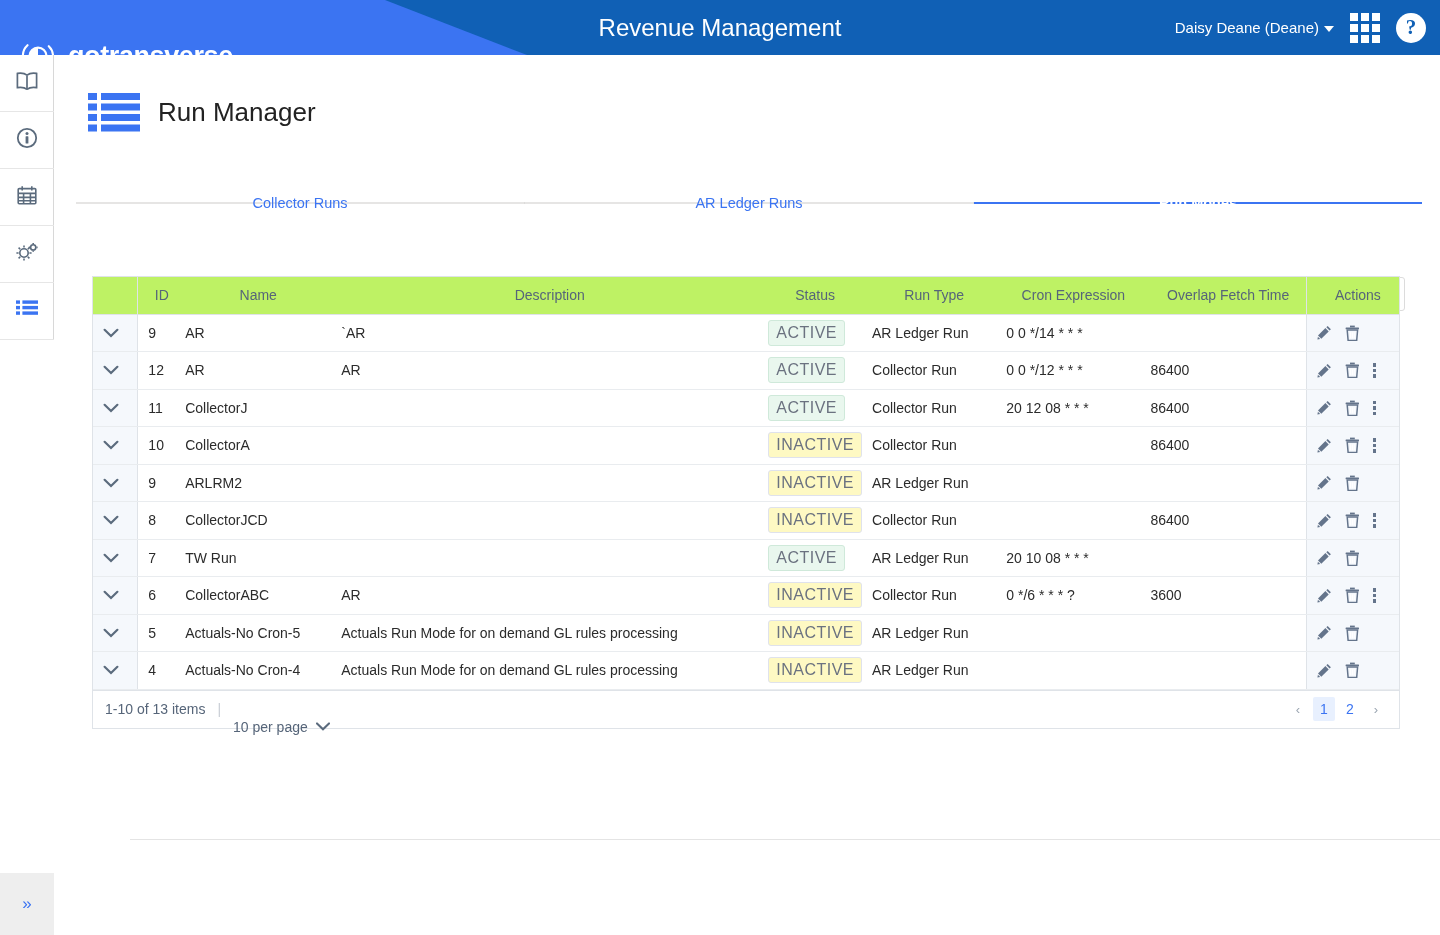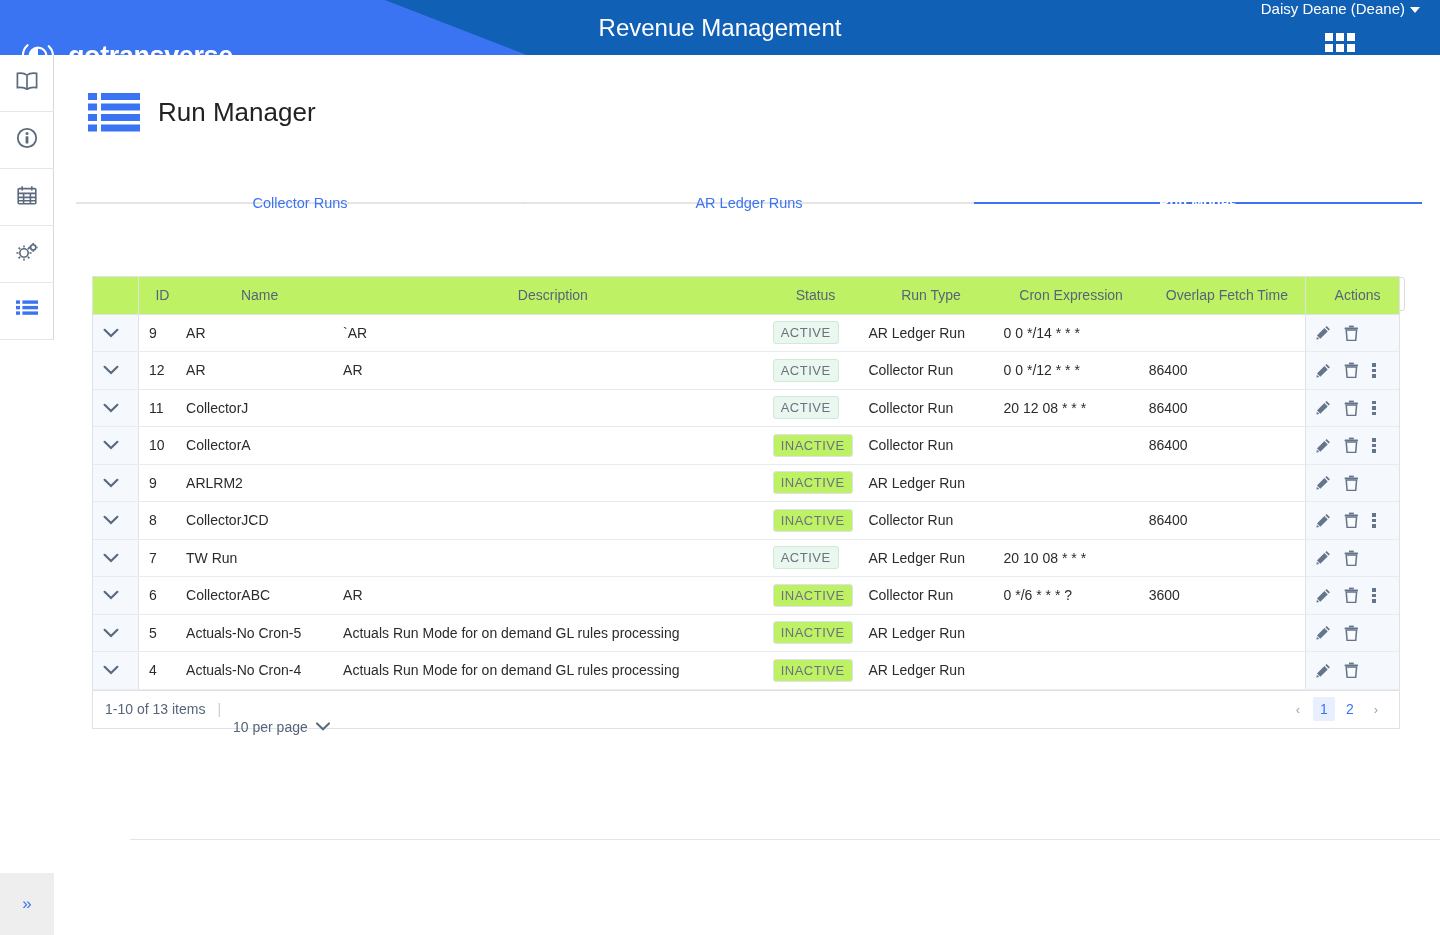--- a/index.html
+++ b/index.html
@@ -35,22 +35,22 @@
   .logo-text {
     font-size: 27px; font-weight: bold; color: #ffffff;
     letter-spacing: -0.4px;
   }
   .header-title {
     position: absolute; left: 0; top: 0; width: 1440px; height: 55px;
     display: flex; align-items: center; justify-content: center;
     font-size: 24px; color: #ffffff; pointer-events: none;
   }
   .header-right {
-    position: absolute; right: 20px; top: 0; height: 55px;
-    display: flex; align-items: center; gap: 16px; flex-direction: column;
+    position: absolute; right: 14px; top: 0; height: 55px;
+    display: flex; align-items: center; gap: 16px;
   }
   .user-menu {
     font-size: 15px; color: #ffffff;
     display: flex; align-items: center; gap: 5px; cursor: pointer;
   }
   .caret-down {
     width: 0; height: 0;
     border-left: 5px solid transparent;
     border-right: 5px solid transparent;
     border-top: 6px solid #ffffff;
@@ -180,25 +180,25 @@
   .col-overlap { width: 168px; }
   .col-actions {
     width: 94px; background: #f4f7fc; border-left: 1px solid #dfe3e8;
   }
   td.col-exp, td.col-actions { background: #f5f8fc; }
   .chev {
     color: #5b6b7d; font-size: 13px; cursor: pointer;
     display: inline-block; line-height: 1;
   }
   .badge {
-    display: inline-block; font-size: 13px; letter-spacing: 0.5px;
+    display: inline-block; font-size: 16px; letter-spacing: 0.5px;
     padding: 3px 7px; border-radius: 3px; color: #6b7280;
   }
   .badge.active { background: #e9f7ee; border: 1px solid #cfe9da; }
-  .badge.inactive { background: #bef264; border: 1px solid #dfe2ec; }
+  .badge.inactive { background: #fef9c3; border: 1px solid #dfe2ec; }
   .act-wrap { display: flex; align-items: center; gap: 13px; }
   .act-icon { cursor: pointer; color: #64748b; line-height: 0; }
   .kebab { display: flex; flex-direction: column; gap: 2px; cursor: pointer; }
   .kebab i { width: 3.5px; height: 3.5px; background: #64748b; display: block; }
 
   
   .tfoot {
     height: 38px; display: flex; align-items: center;
     justify-content: space-between;
     padding: 0 12px 0 12px; background: #ffffff;

